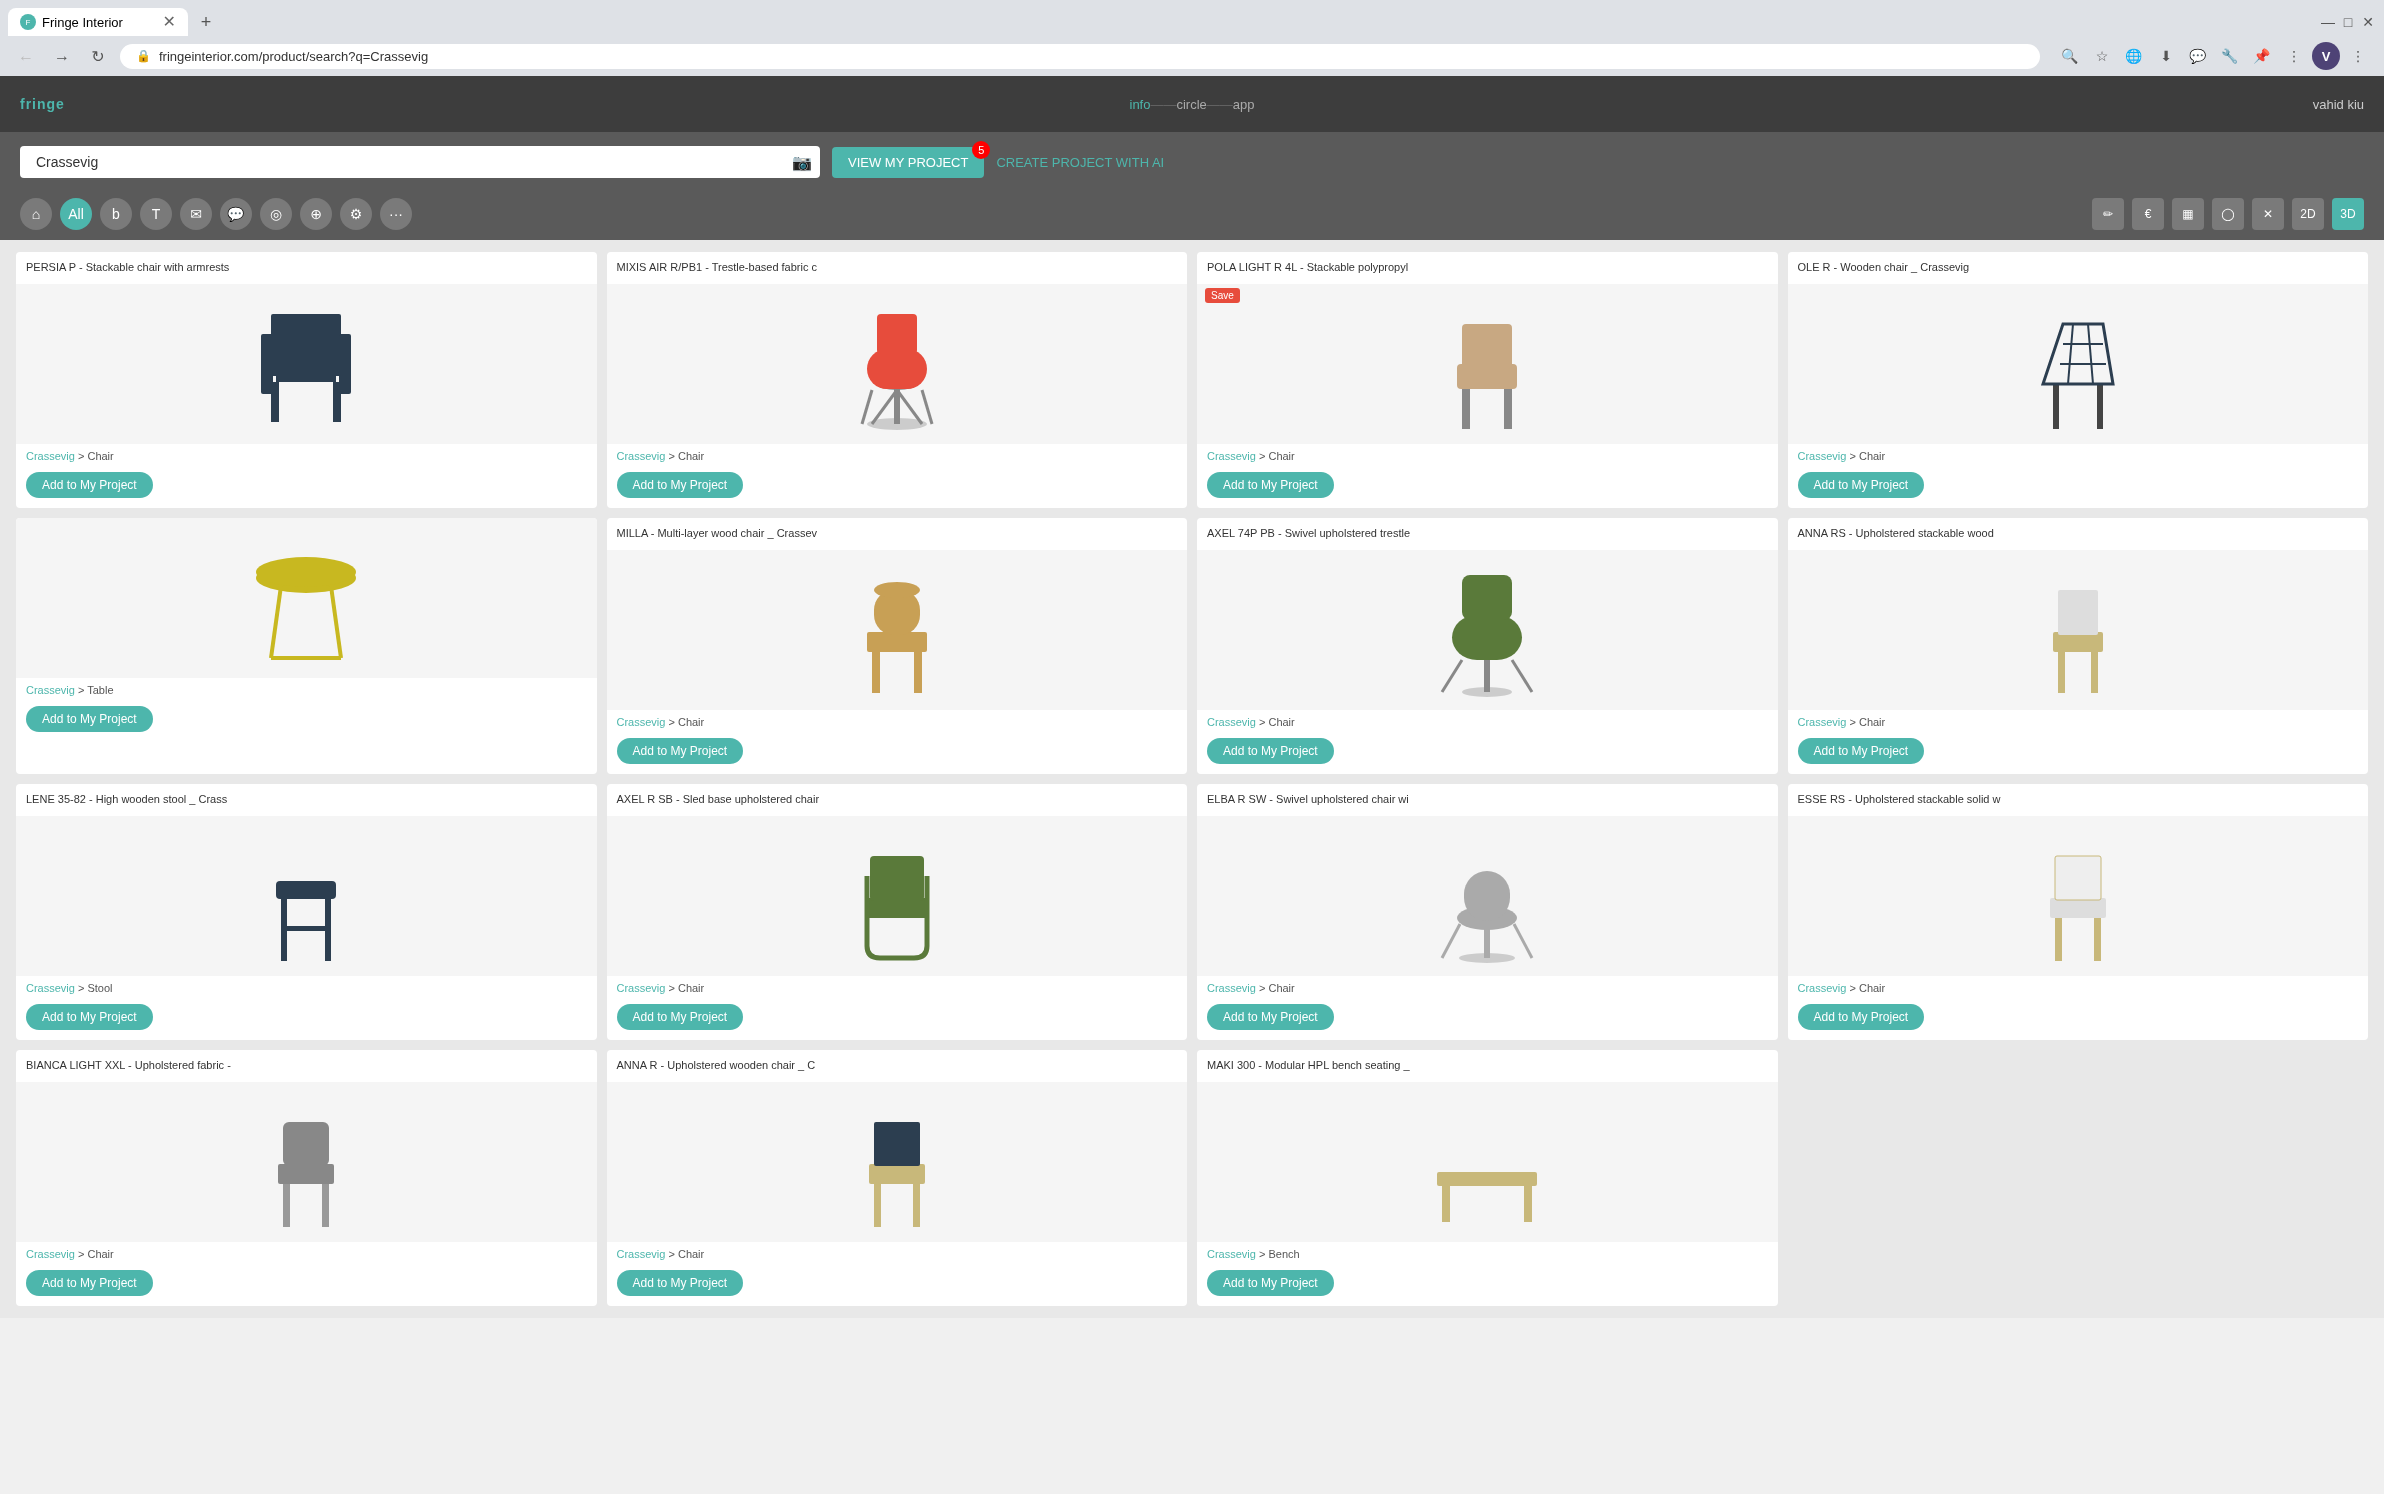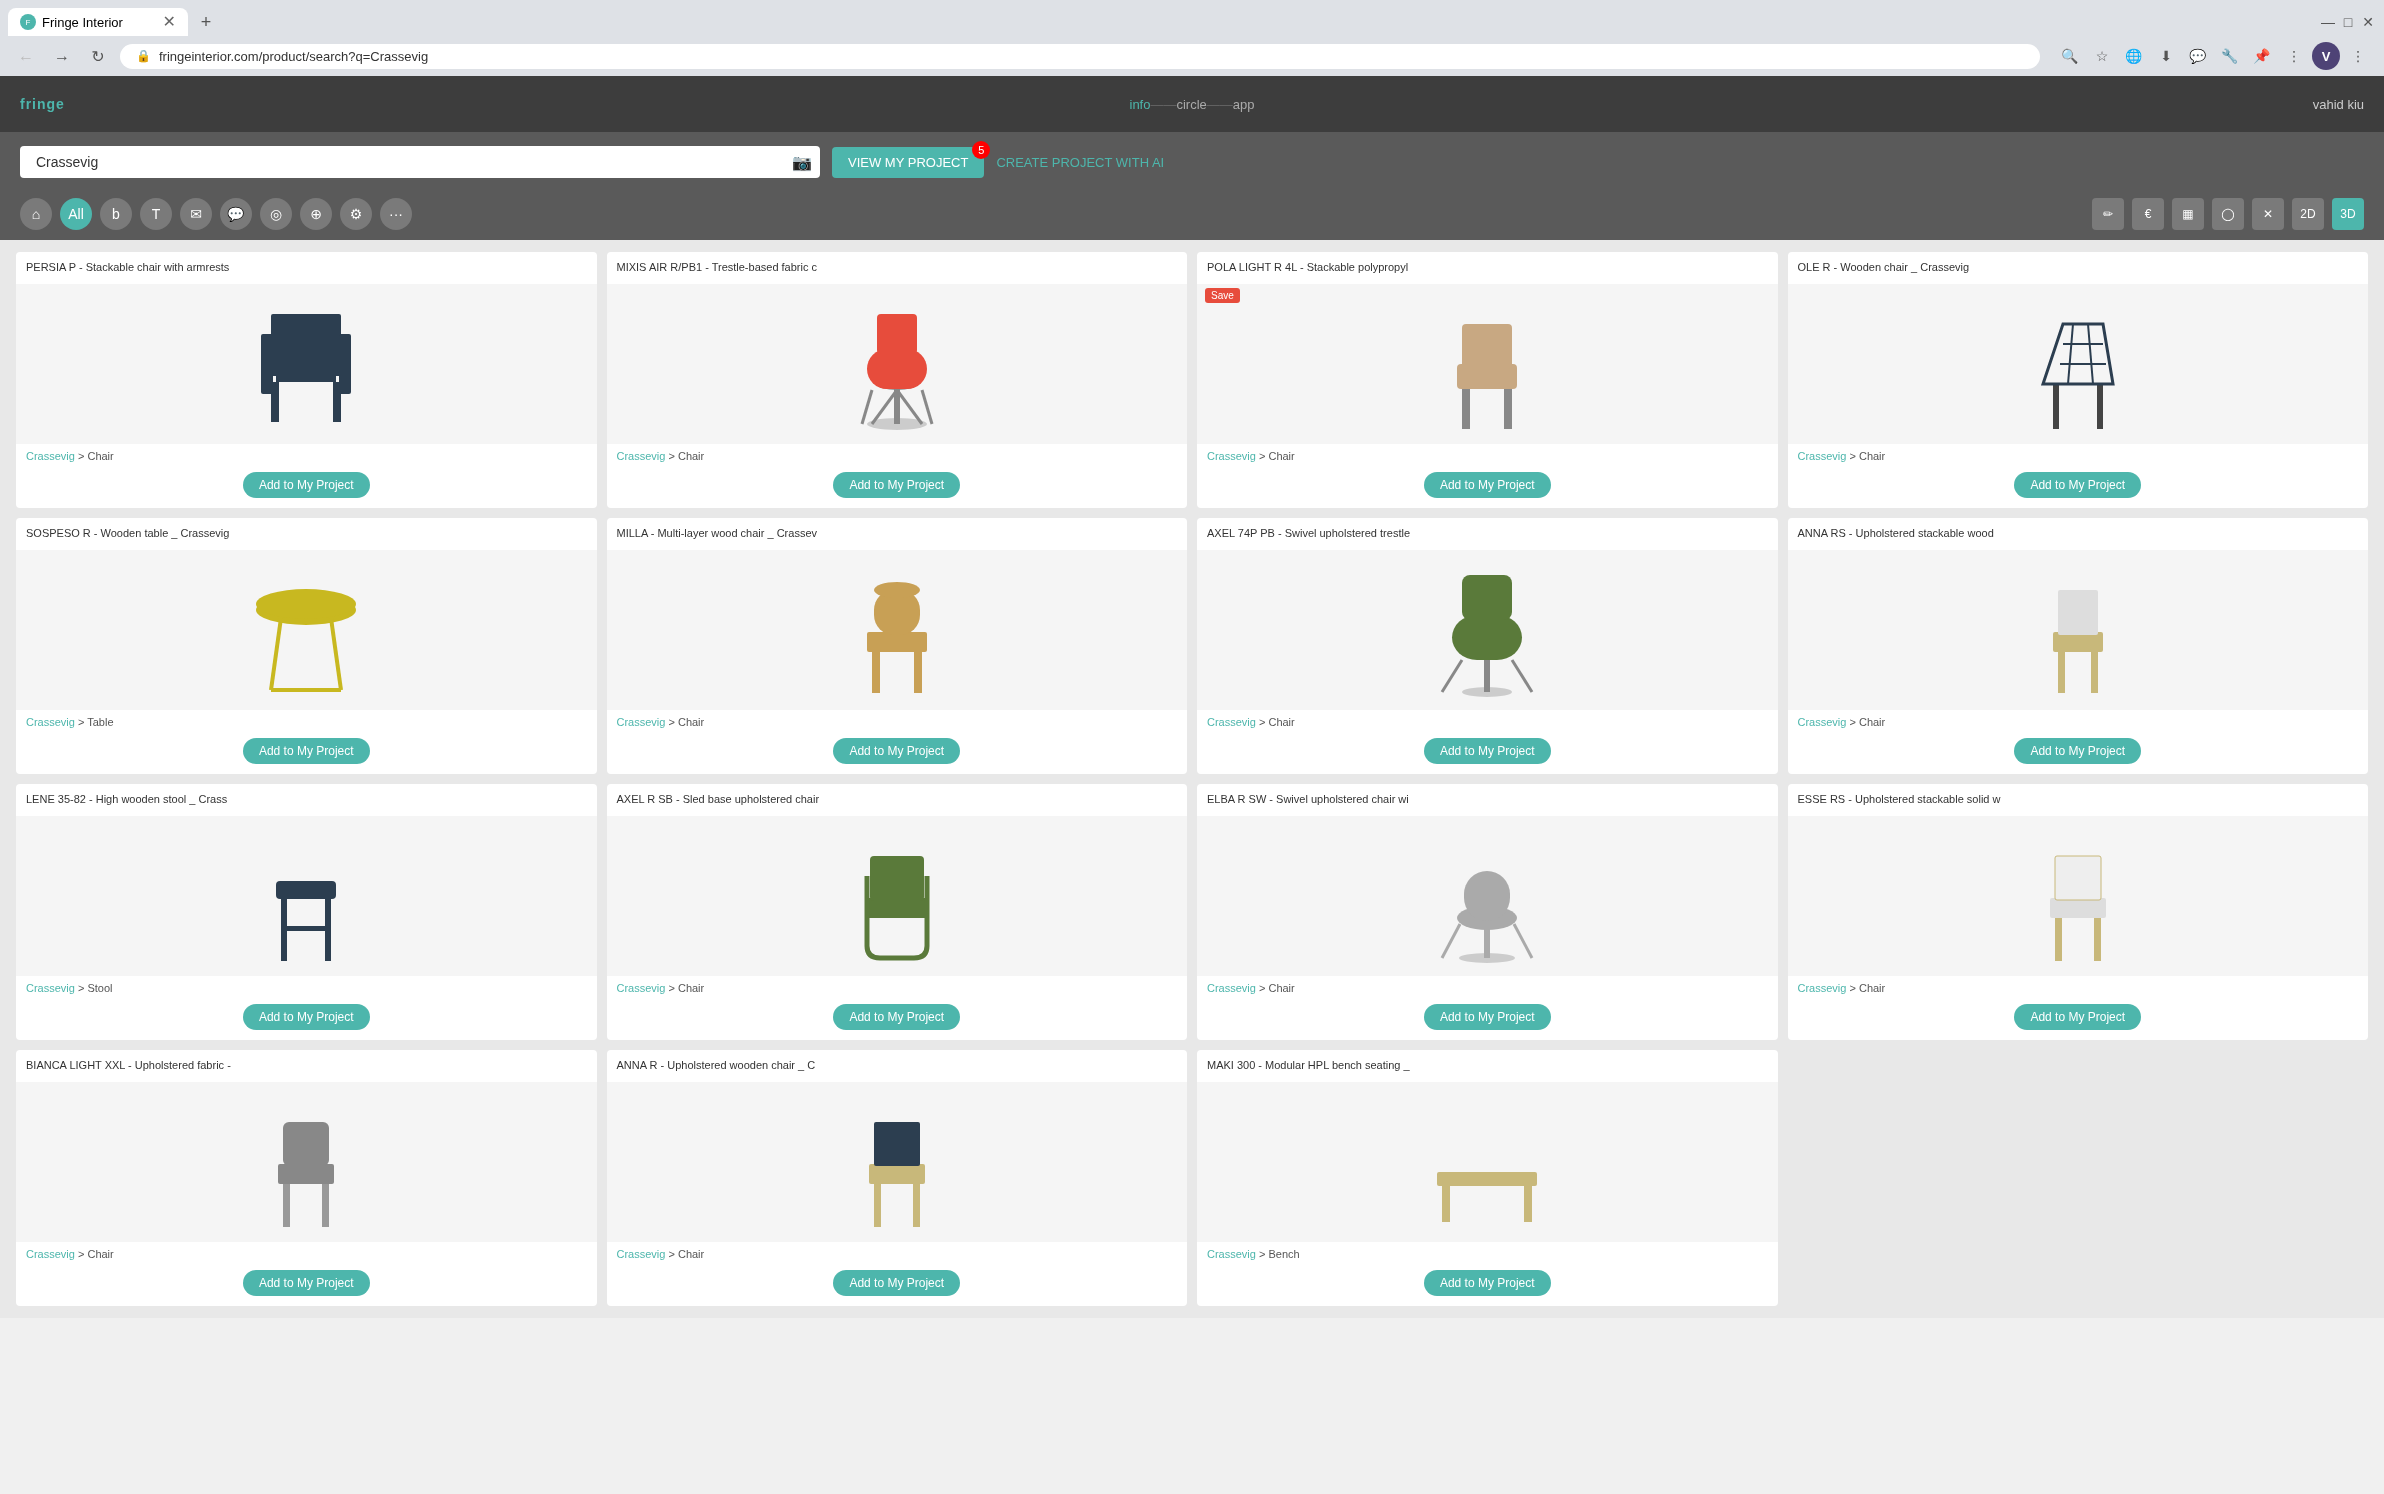--- a/index.html
+++ b/index.html
@@ -53,21 +53,21 @@
     .view-btn.active { background: #4db6ac; }
 
     
     .products-area { background: #e8e8e8; padding: 12px 16px; }
     .products-grid { display: grid; grid-template-columns: repeat(4, 1fr); gap: 10px; }
     .product-card { background: white; border-radius: 4px; overflow: hidden; position: relative; }
     .product-title { padding: 8px 10px 4px; font-size: 11px; color: #333; line-height: 1.3; min-height: 32px; }
     .product-image { width: 100%; height: 160px; display: flex; align-items: center; justify-content: center; background: #f5f5f5; overflow: hidden; }
     .product-category { padding: 6px 10px 4px; font-size: 11px; color: #555; }
     .product-category span { color: #4db6ac; }
-    .add-btn-row { padding: 6px 24px 10px; display: flex; justify-content: center; }
+    .add-btn-row { padding: 6px 10px 10px; display: flex; justify-content: flex-start; }
     .add-to-project-btn { background: #4db6ac; color: white; border: none; padding: 6px 16px; border-radius: 16px; font-size: 12px; cursor: pointer; }
     .save-badge { position: absolute; top: 36px; left: 8px; background: #e74c3c; color: white; font-size: 10px; padding: 2px 6px; border-radius: 3px; }
   </style>
 </head>
 <body>
 
 <div class="browser-chrome">
   <div class="tab-bar">
     <div class="tab">
       <div class="tab-favicon">F</div>
@@ -217,21 +217,20 @@
             <path d="M 40 50 L 80 50" stroke="#2c3e50" stroke-width="2"></path>
             <path d="M 37 70 L 83 70" stroke="#2c3e50" stroke-width="2"></path>
           </svg>
         </div>
         <div class="product-category"><span>Crassevig</span> &gt; Chair</div>
         <div class="add-btn-row">
           <button class="add-to-project-btn">Add to My Project</button>
         </div>
       </div>
       <div class="product-card">
-        <div class="product-title">SOSPESO R - Wooden table _ Crassevig</div>
         <div class="product-image">
           <svg width="110" height="140" viewBox="0 0 110 140">
             <ellipse cx="55" cy="50" rx="50" ry="15" fill="#c8b820"></ellipse>
             <ellipse cx="55" cy="44" rx="50" ry="15" fill="#c8b820"></ellipse>
             <line x1="30" y1="58" x2="20" y2="130" stroke="#c8b820" stroke-width="4"></line>
             <line x1="80" y1="58" x2="90" y2="130" stroke="#c8b820" stroke-width="4"></line>
             <line x1="20" y1="130" x2="90" y2="130" stroke="#c8b820" stroke-width="4"></line>
           </svg>
         </div>
         <div class="product-category"><span>Crassevig</span> &gt; Table</div>

